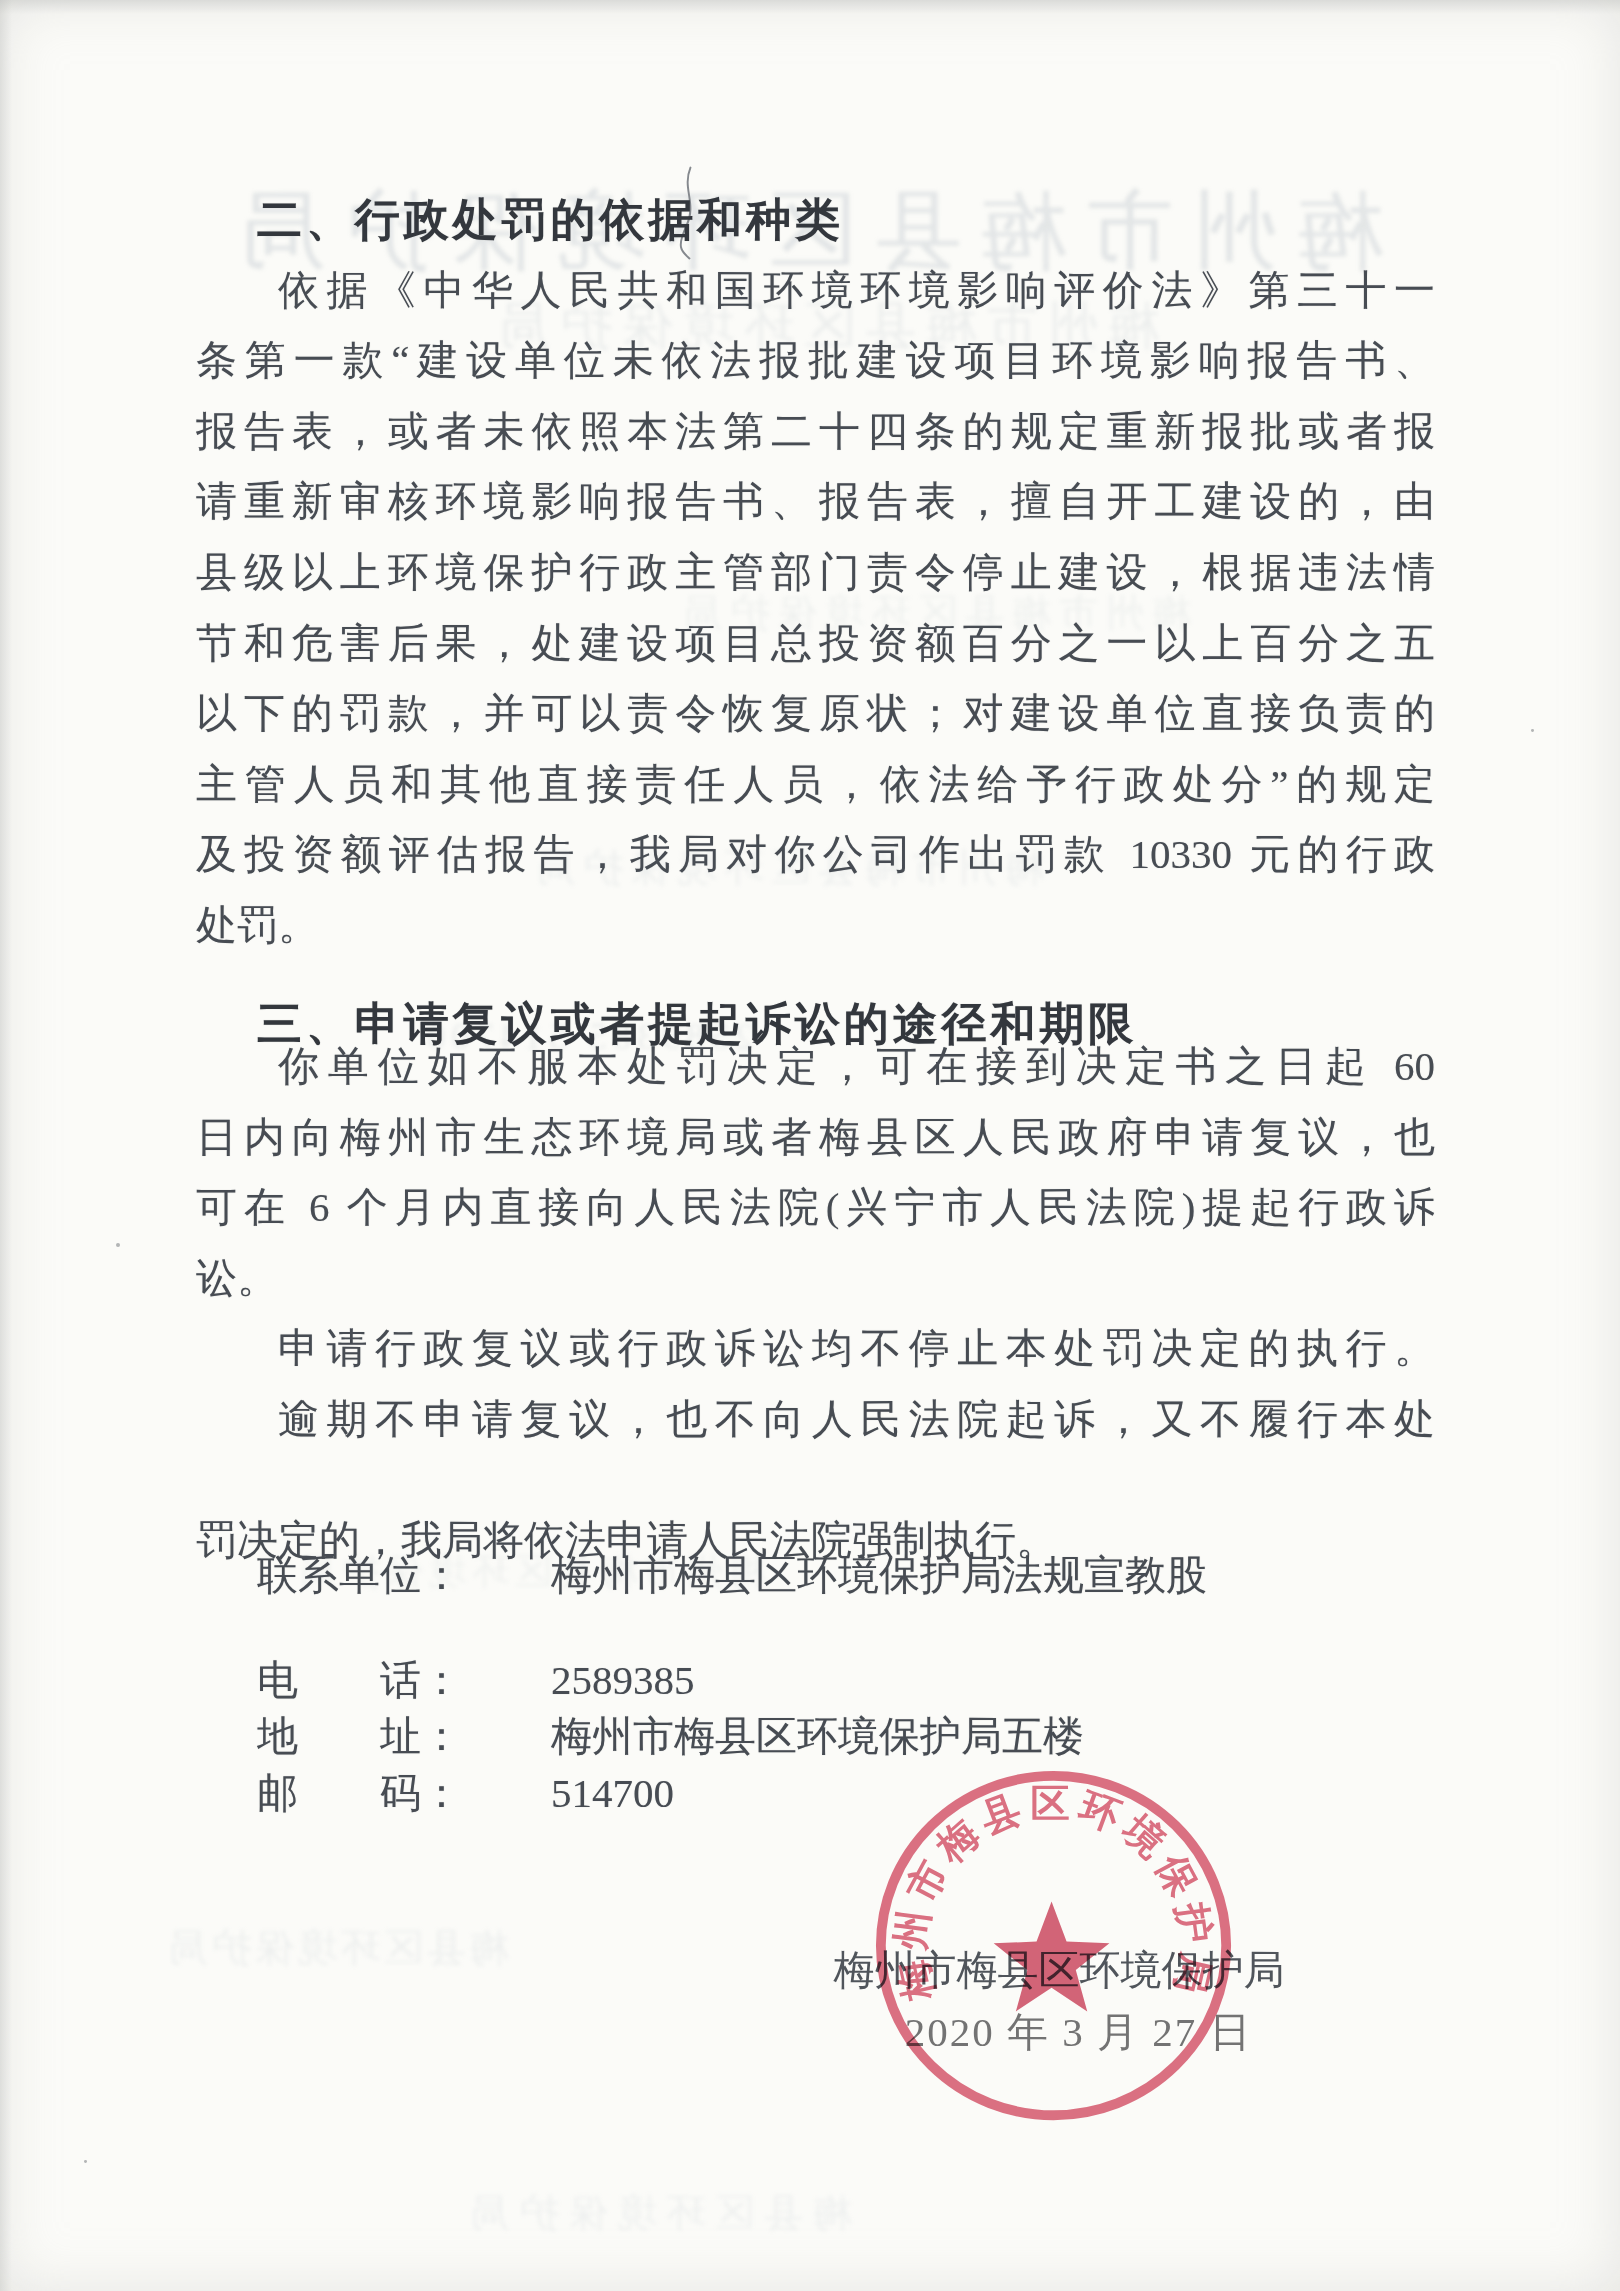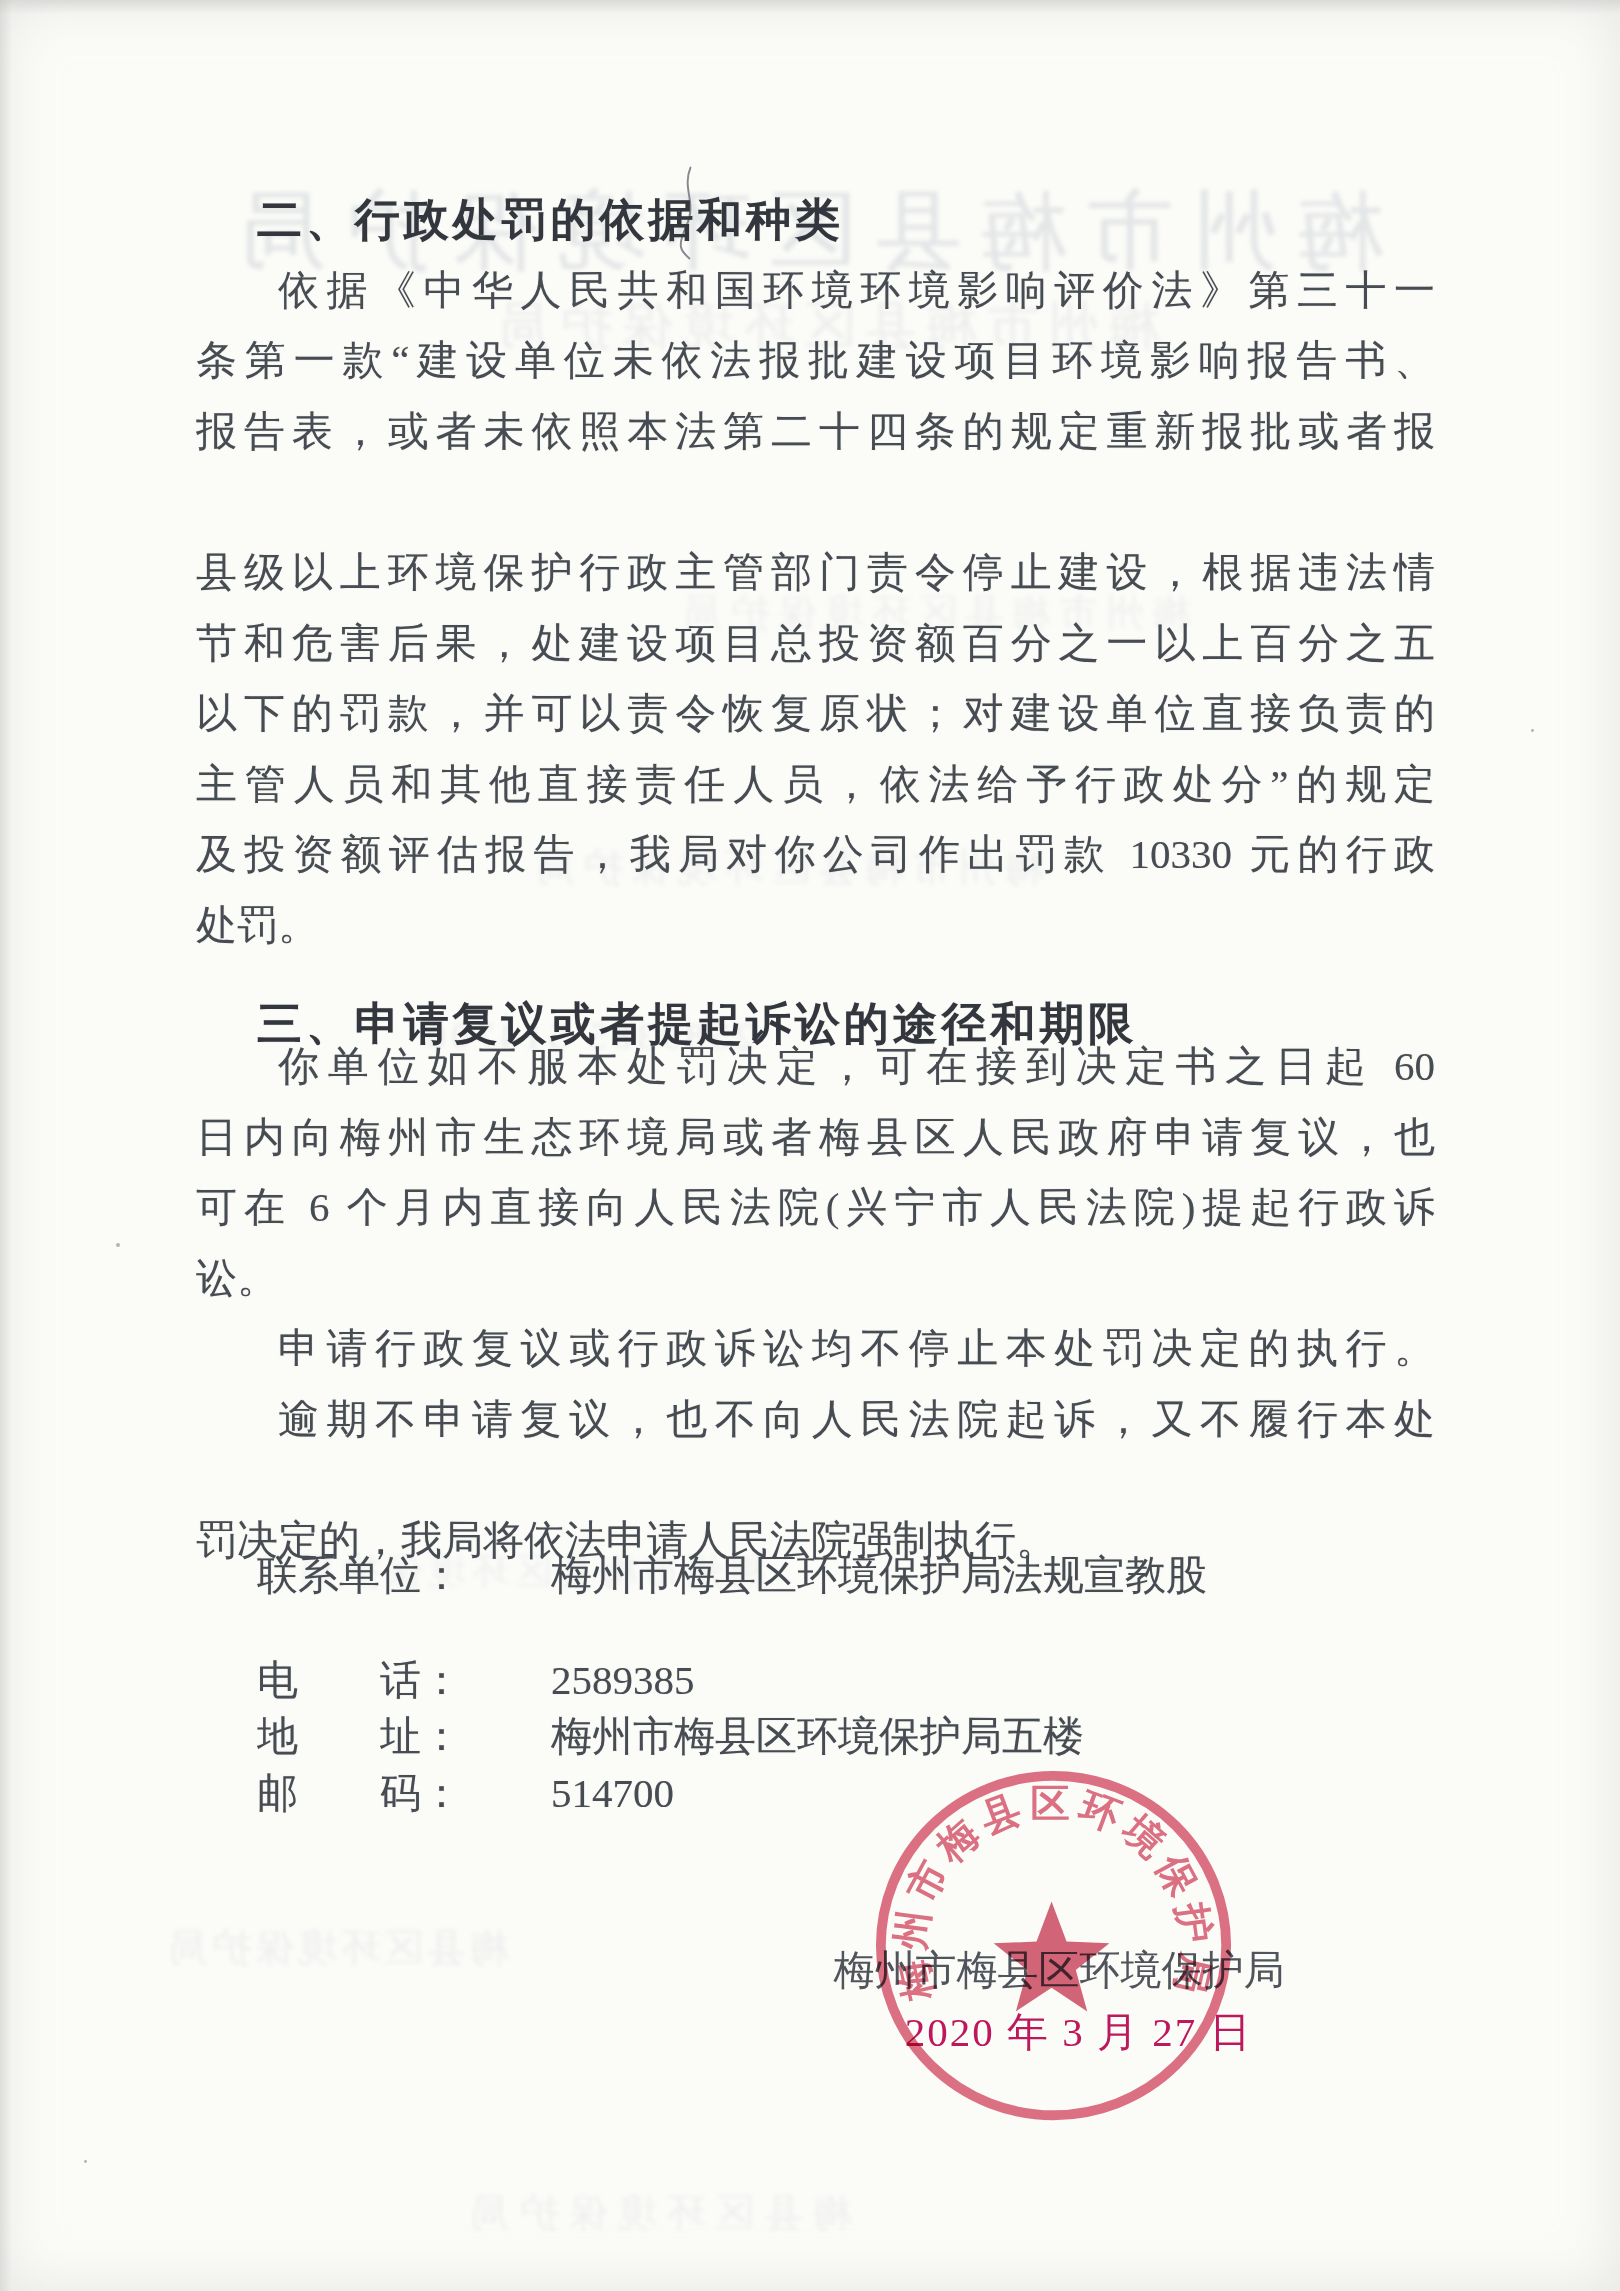--- a/index.html
+++ b/index.html
@@ -35,21 +35,21 @@
 
   
   .crow{position:absolute;left:257px;height:55px;line-height:55px;
     font-size:41px;color:#474c53;text-shadow:0 0 1px rgba(90,95,100,.35);}
   .clabel{display:inline-block;width:294px;}
 
   
   .sig{position:absolute;left:814px;width:490px;text-align:center;
     font-size:41px;color:#50555b;}
   .dt{position:absolute;left:853px;width:451px;text-align:center;
-    font-size:41px;color:#be185d;letter-spacing:2px;}
+    font-size:41px;color:#737373;letter-spacing:2px;}
 
   
   .ghost{
     position:absolute;transform:scaleX(-1);filter:blur(2px);
     font-family:"Liberation Serif",serif;white-space:nowrap;
     color:#8fa0b4;pointer-events:none;
   }
   .g0{left:221px;top:173px;font-size:86px;letter-spacing:19.6px;color:rgba(140,153,170,.22);}
   .g1{left:490px;top:292px;font-size:51px;letter-spacing:9.8px;color:rgba(140,153,170,.13);}
   .g2{left:676px;top:586px;font-size:39px;letter-spacing:7.8px;color:rgba(140,153,170,.10);}
@@ -89,20 +89,21 @@
   <div class="ghost g7">梅县区环境保护局</div>
 
   <svg class="squiggle" width="29" height="108" viewBox="0 0 30 110">
     <path d="M17 8 C 8 30, 24 45, 13 68 S 8 95, 16 102" fill="none" stroke="#85898e" stroke-width="2" stroke-linecap="round"></path>
   </svg>
 
   <div class="ln hd" style="top:192px">二、行政处罚的依据和种类</div>
   <div class="ln jst ind" style="top:263px">依据《中华人民共和国环境环境影响评价法》第三十一</div>
   <div class="ln jst" style="top:333px">条第一款“建设单位未依法报批建设项目环境影响报告书、</div>
   <div class="ln jst" style="top:404px">报告表，或者未依照本法第二十四条的规定重新报批或者报</div>
+  <div class="ln jst" style="top:474px">请重新审核环境影响报告书、报告表，擅自开工建设的，由</div>
   <div class="ln jst" style="top:545px">县级以上环境保护行政主管部门责令停止建设，根据违法情</div>
   <div class="ln jst" style="top:616px">节和危害后果，处建设项目总投资额百分之一以上百分之五</div>
   <div class="ln jst" style="top:686px">以下的罚款，并可以责令恢复原状；对建设单位直接负责的</div>
   <div class="ln jst" style="top:757px">主管人员和其他直接责任人员，依法给予行政处分”的规定</div>
   <div class="ln jst" style="top:827px">及投资额评估报告，我局对你公司作出罚款 10330 元的行政</div>
   <div class="ln" style="top:898px">处罚。</div>
   <div class="ln hd" style="top:996px">三、申请复议或者提起诉讼的途径和期限</div>
   <div class="ln jst ind" style="top:1039px">你单位如不服本处罚决定，可在接到决定书之日起 60</div>
   <div class="ln jst" style="top:1110px">日内向梅州市生态环境局或者梅县区人民政府申请复议，也</div>
   <div class="ln jst" style="top:1180px">可在 6 个月内直接向人民法院(兴宁市人民法院)提起行政诉</div>

